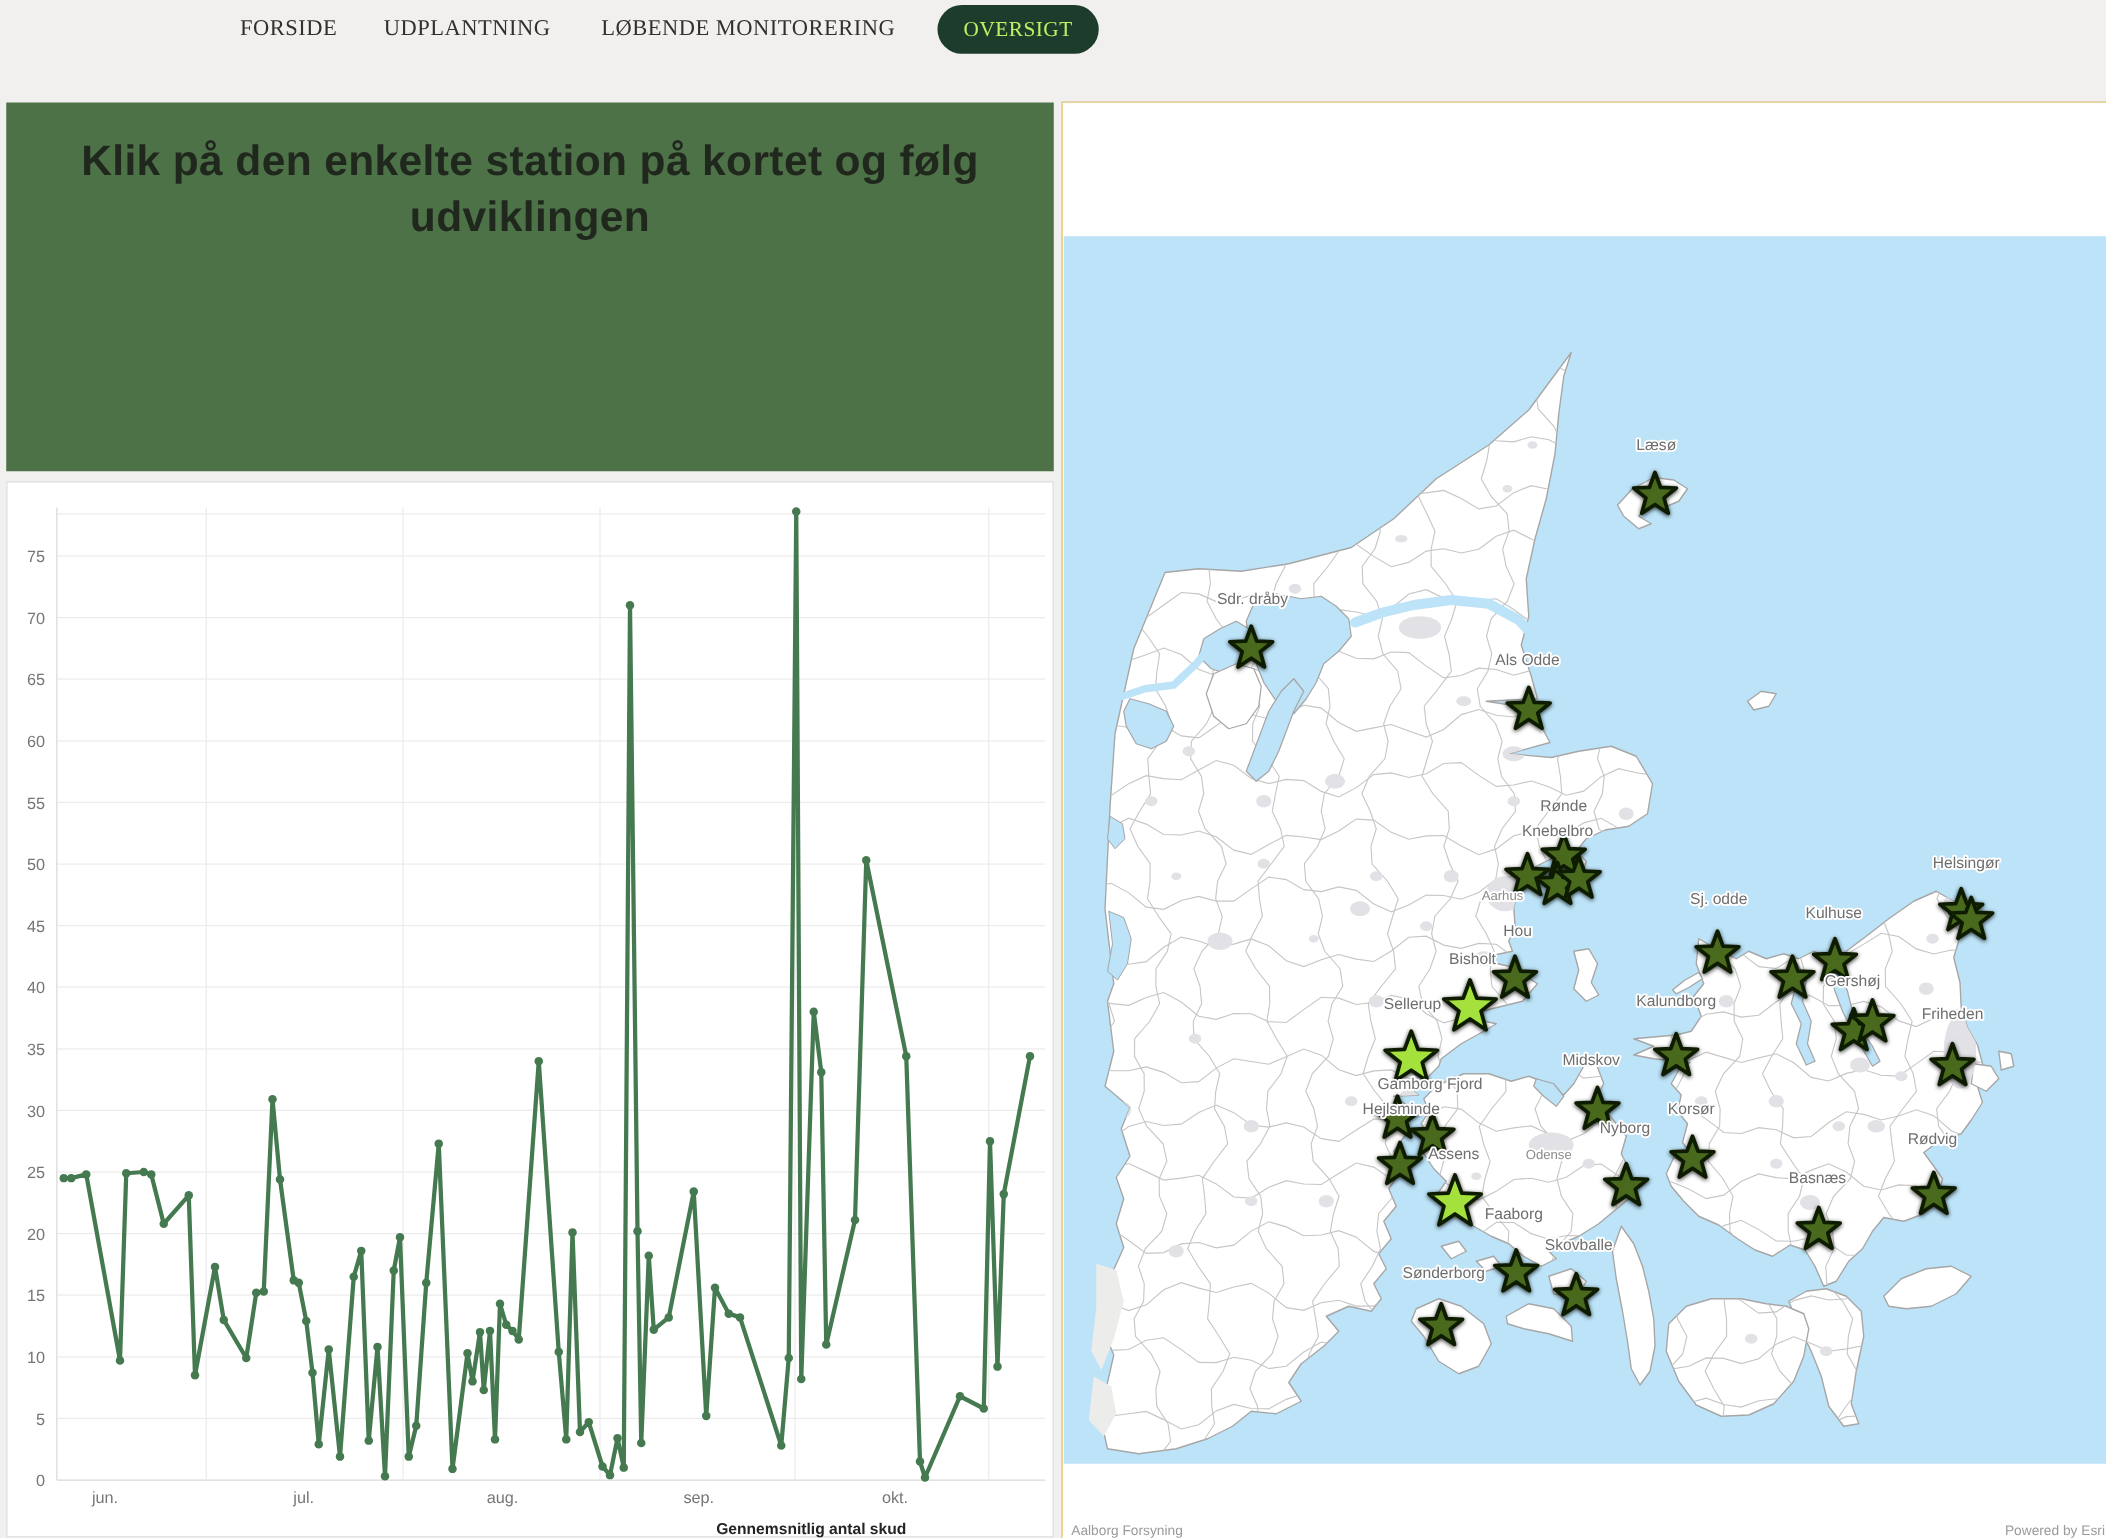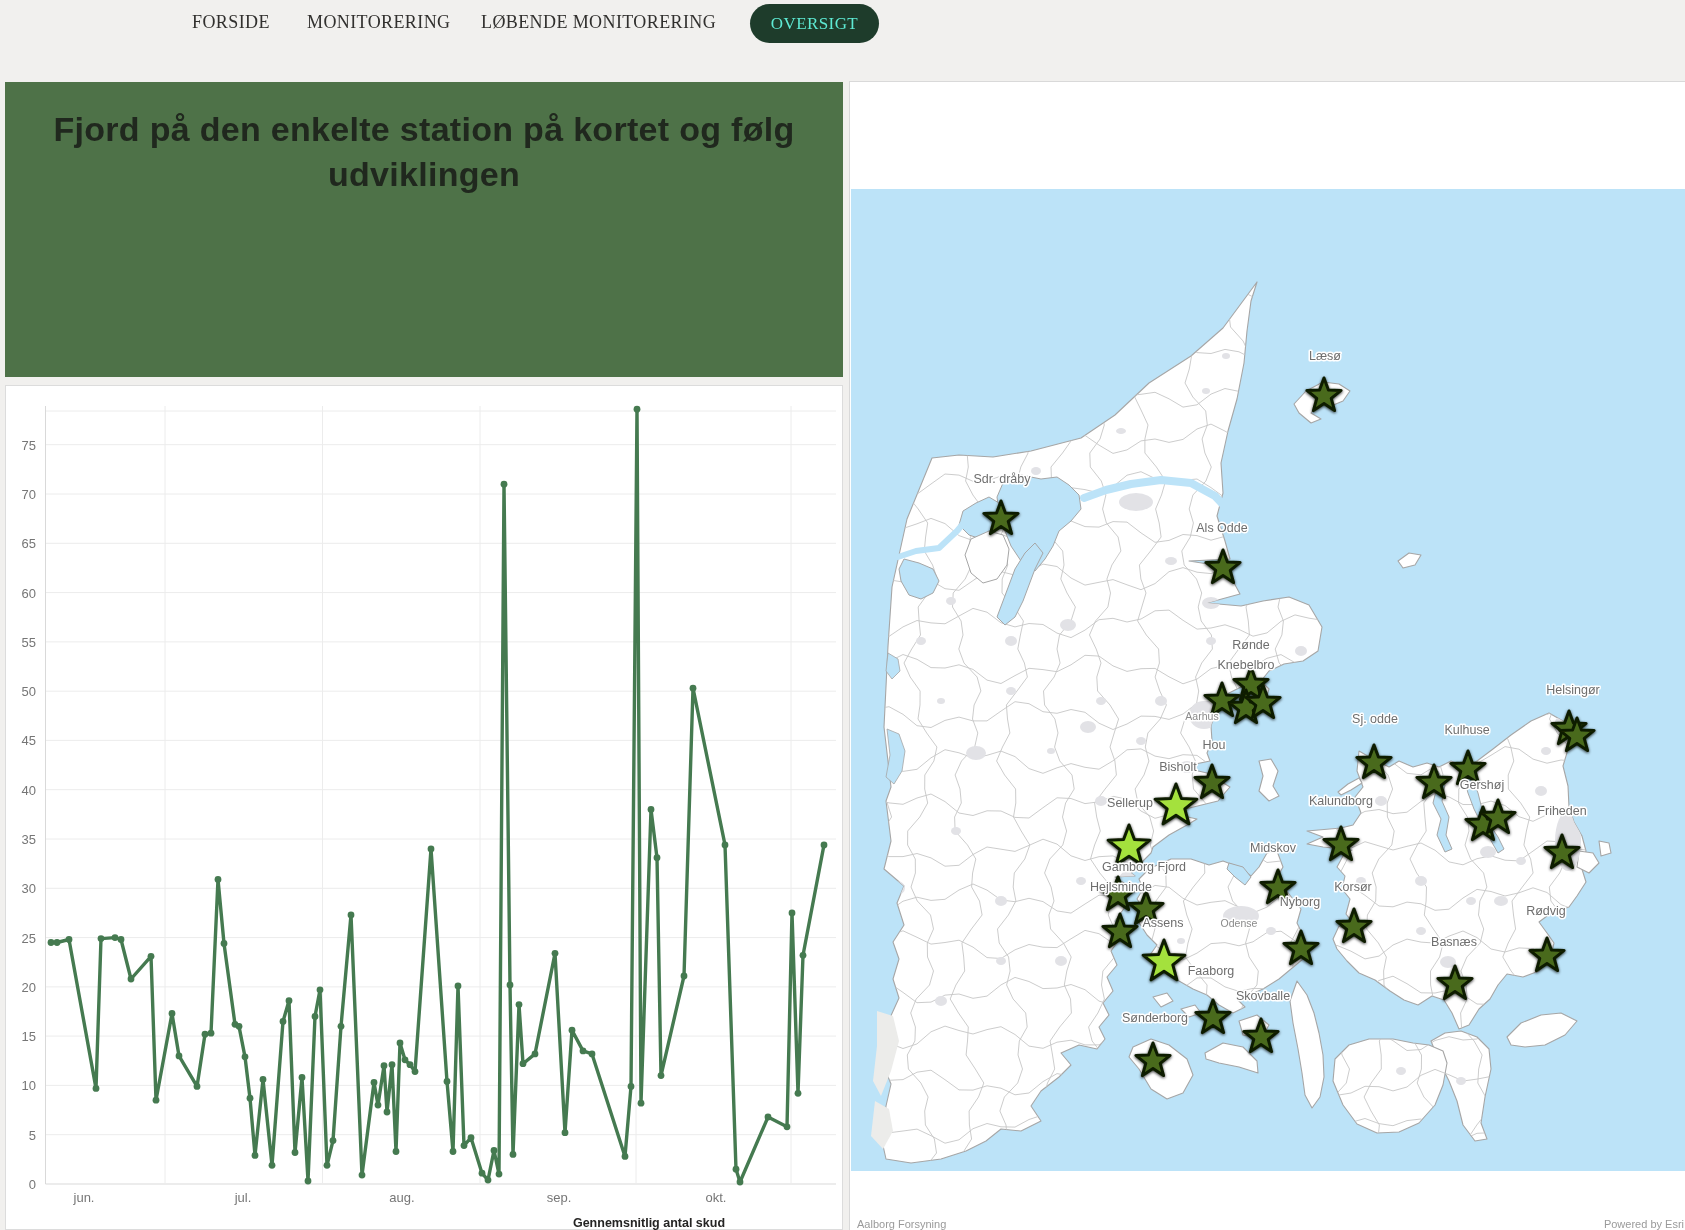--- a/index.html
+++ b/index.html
@@ -1,33 +1,33 @@
 <!DOCTYPE html>
 <html><head><meta charset="utf-8">
 <style>
 * { margin:0; padding:0; box-sizing:border-box; }
 html,body { width:1685px; height:1230px; background:#f1f0ee; font-family:"Liberation Sans", sans-serif; overflow:hidden; }
 .nav { position:absolute; top:0; left:0; width:1685px; height:47px;font-family:Liberation Serif, serif; }
 .nav a { position:absolute; top:12px; font-size:18px; color:#31302e; letter-spacing:0.4px; text-decoration:none; }
-.pill { position:absolute; left:750px; top:4px; width:129px; height:39px; background:#1e3c2b; border-radius:19.5px; color:#5eead4; font-size:17px; letter-spacing:0.4px; text-align:center; line-height:39px; }
+.pill { position:absolute; left:750px; top:4px; width:129px; height:39px; background:#1e3c2b; border-radius:19.5px; color:#bef264; font-size:17px; letter-spacing:0.4px; text-align:center; line-height:39px; }
 .greenbox { position:absolute; left:5px; top:82px; width:838px; height:295px; background:#4e7248; }
 .greenbox .t { margin:25px 40px 0 40px; font-size:34px; font-weight:bold; color:#20281e; text-align:center; line-height:45px; letter-spacing:0.3px; }
 .chartcard { position:absolute; left:5px; top:385px; width:838px; height:845px; background:#fff; border:1px solid #dcdcdc; }
 .mapcard { position:absolute; left:849px; top:81px; width:836px; height:1149px; background:#eab308; border-left:1px solid #d9d9d9; border-top:1px solid #d9d9d9; }
 svg { display:block; }
 </style></head>
 <body>
 <div class="nav">
   <a style="left:192px;">FORSIDE</a>
-  <a style="left:307px;">MONITORERING</a>
+  <a style="left:307px;">UDPLANTNING</a>
   <a style="left:481px;">LØBENDE MONITORERING</a>
   <div class="pill">OVERSIGT</div>
 </div>
 <div class="greenbox">
-    <div class="t">Fjord på den enkelte station på kortet og følg udviklingen</div>
+    <div class="t">Klik på den enkelte station på kortet og følg udviklingen</div>
   </div>
 <div class="chartcard">
 <svg width="838" height="845" viewBox="0 0 838 845">
 <line x1="39.5" y1="798.0" x2="830" y2="798.0" stroke="#d9d9d9" stroke-width="1"></line>
 <line x1="39.5" y1="748.7" x2="830" y2="748.7" stroke="#ececec" stroke-width="1"></line>
 <line x1="39.5" y1="699.4" x2="830" y2="699.4" stroke="#ececec" stroke-width="1"></line>
 <line x1="39.5" y1="650.1" x2="830" y2="650.1" stroke="#ececec" stroke-width="1"></line>
 <line x1="39.5" y1="600.9" x2="830" y2="600.9" stroke="#ececec" stroke-width="1"></line>
 <line x1="39.5" y1="551.6" x2="830" y2="551.6" stroke="#ececec" stroke-width="1"></line>
 <line x1="39.5" y1="502.3" x2="830" y2="502.3" stroke="#ececec" stroke-width="1"></line>

